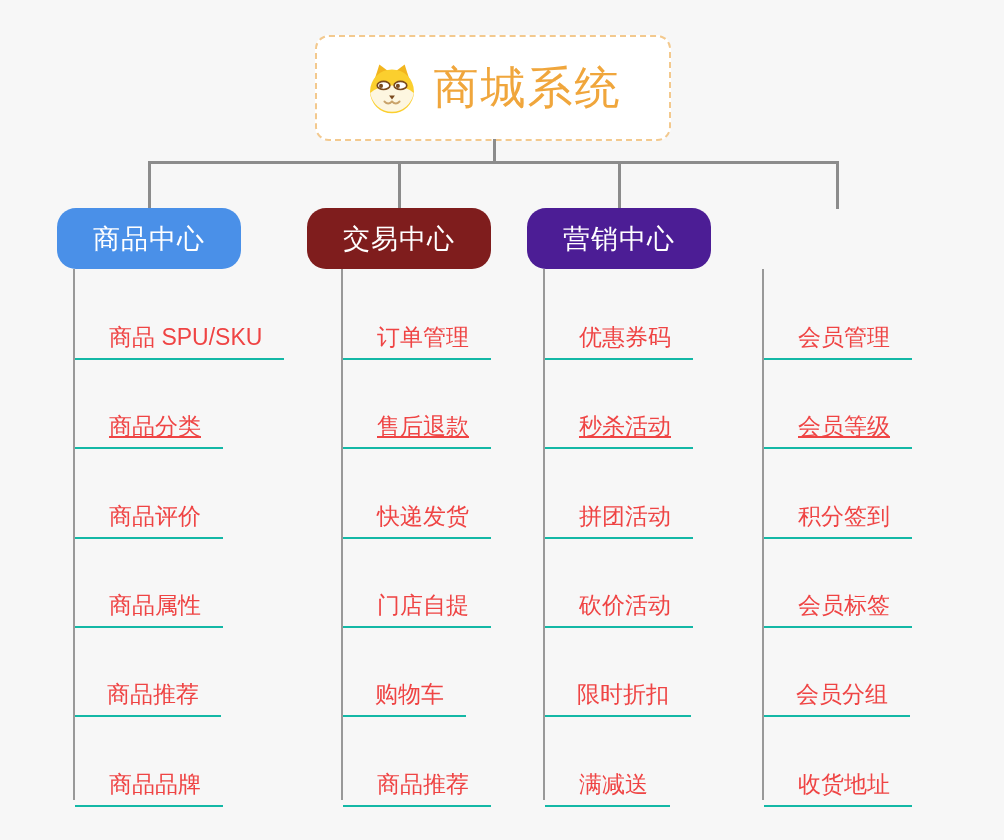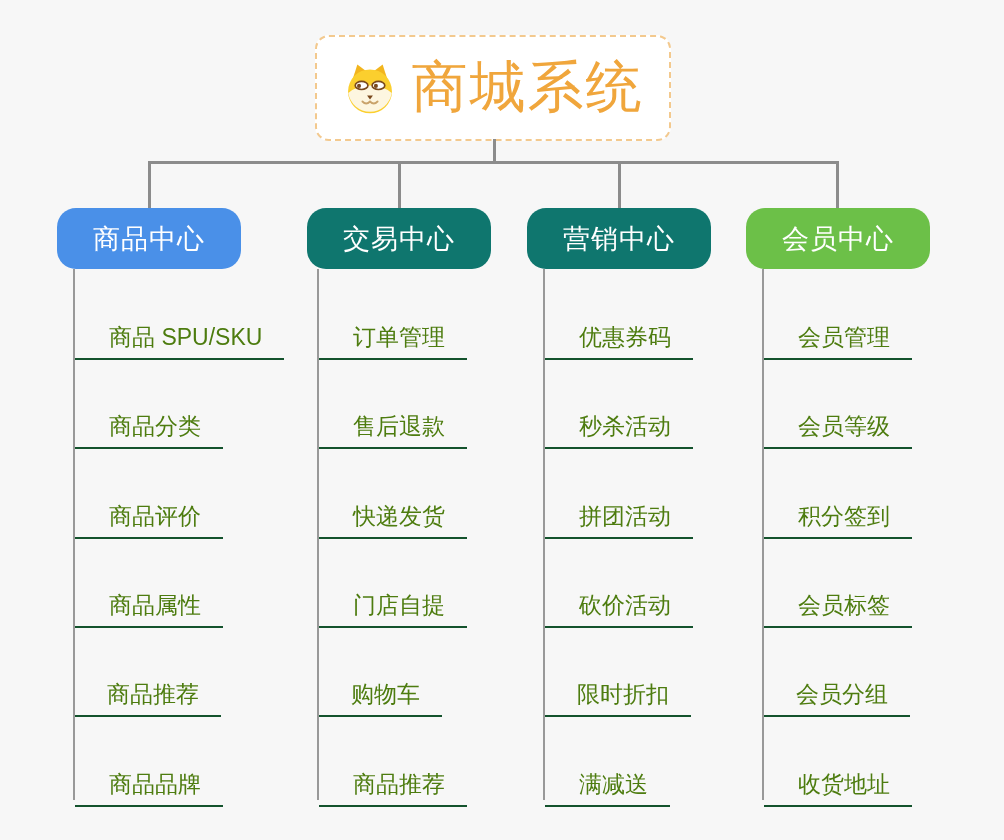--- a/index.html
+++ b/index.html
@@ -13,21 +13,21 @@
 
   
   .root-node{
     position:absolute;left:315px;top:35px;width:356px;height:106px;
     background:#ffffff;border:2px dashed #f3c98e;border-radius:14px;
     box-sizing:border-box;
     display:flex;align-items:center;justify-content:center;gap:15px;
   }
   .root-icon{width:54px;height:54px;display:inline-block;flex:0 0 auto;}
   .root-title{
-    font-size:56px;color:#f0a63c;letter-spacing:2px;white-space:nowrap;
+    font-size:45px;color:#f0a63c;letter-spacing:2px;white-space:nowrap;
   }
 
   
   .line{position:absolute;background:#8c8c8c;}
   .c-root-v{left:493px;top:139px;width:3px;height:24px;}
   .c-h{left:148px;top:161px;width:691px;height:3px;}
   .c-d1{left:148px;top:161px;width:3px;height:48px;}
   .c-d2{left:398px;top:161px;width:3px;height:48px;}
   .c-d3{left:618px;top:161px;width:3px;height:48px;}
   .c-d4{left:836px;top:161px;width:3px;height:48px;}
@@ -43,33 +43,33 @@
   .bh2{left:307px;}
   .bh3{left:527px;}
   .bh4{left:746px;}
 
   
   .branch-column{
     position:absolute;top:269px;height:531px;width:250px;
     border-left:2px solid #999999;box-sizing:content-box;
   }
   .bc1{left:73px;}
-  .bc2{left:317px;}
+  .bc2{left:341px;}
   .bc3{left:543px;}
   .bc4{left:762px;}
 
   .leaf{
     position:absolute;left:0;height:46px;
     display:flex;align-items:flex-end;
-    border-bottom:2px solid #14532d;
+    border-bottom:2px solid #14b8a6;
     padding:0 22px 5px 34px;
-    font-size:23px;color:#4d7c0f;white-space:nowrap;
+    font-size:23px;color:#ef4444;white-space:nowrap;
   }
   .l1{top:38px;}
-  .l2{top:127px;}
+  .l2{top:127px;text-decoration:underline;}
   .l3{top:217px;}
   .l4{top:306px;}
   .l5{top:395px;padding-left:32px;}
   .l6{top:485px;}
 </style>
 </head>
 <body>
 
 <div class="canvas">
 
@@ -92,23 +92,22 @@
   </div>
 
   <div class="line c-root-v"></div>
   <div class="line c-h"></div>
   <div class="line c-d1"></div>
   <div class="line c-d2"></div>
   <div class="line c-d3"></div>
   <div class="line c-d4"></div>
 
   <div class="branch-header bh1" style="background: rgb(74, 144, 232);">商品中心</div>
-  <div class="branch-header bh2" style="background: #0f766e;">交易中心</div>
-  <div class="branch-header bh3" style="background: #0f766e;">营销中心</div>
-  <div class="branch-header bh4" style="background: rgb(108, 192, 72);">会员中心</div>
+  <div class="branch-header bh2" style="background: #7f1d1d;">交易中心</div>
+  <div class="branch-header bh3" style="background: #4c1d95;">营销中心</div>
 
   <div class="branch-column bc1">
     <div class="leaf l1">商品 SPU/SKU</div>
     <div class="leaf l2">商品分类</div>
     <div class="leaf l3">商品评价</div>
     <div class="leaf l4">商品属性</div>
     <div class="leaf l5">商品推荐</div>
     <div class="leaf l6">商品品牌</div>
   </div>
 

